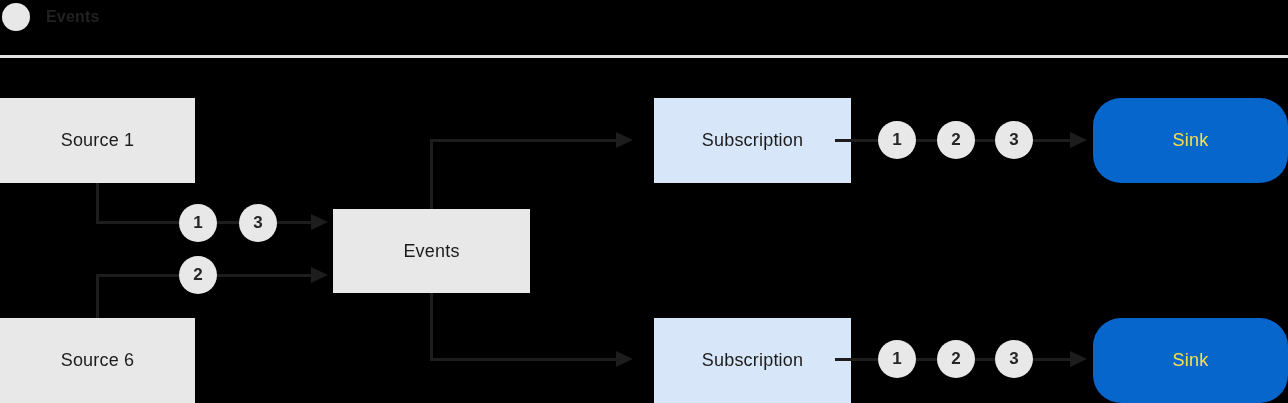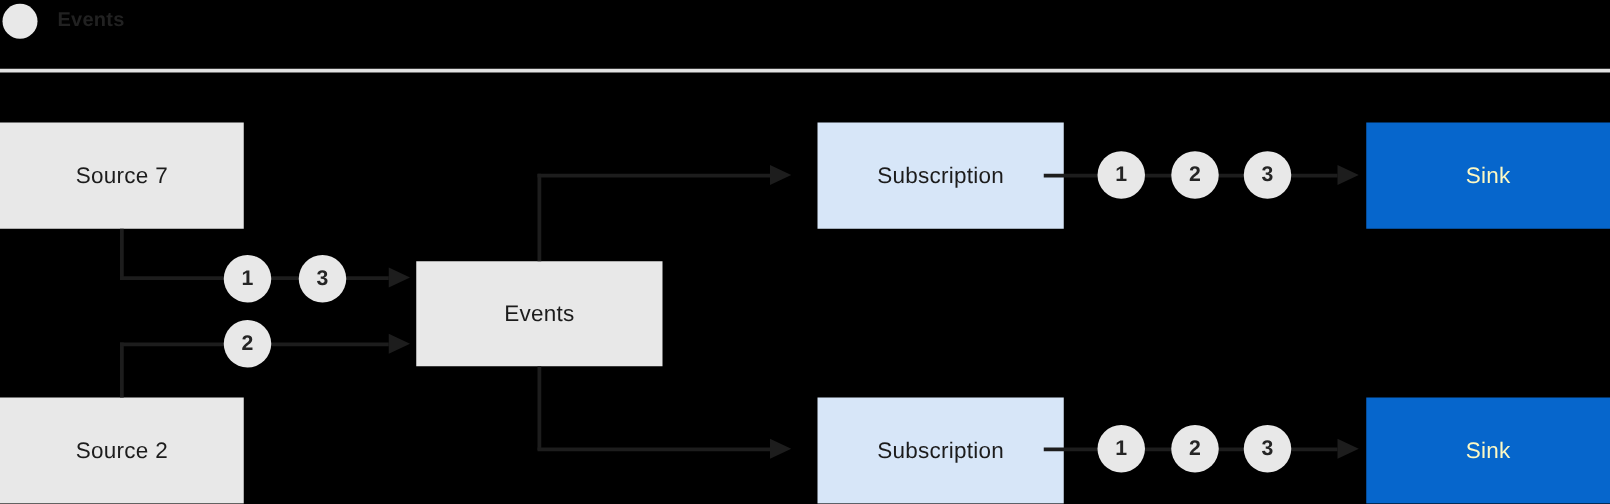--- a/index.html
+++ b/index.html
@@ -26,21 +26,21 @@
     position:absolute;left:0;top:55px;width:1288px;height:3px;
     background:#e2e2e2;
   }
   
   .node{
     position:absolute;display:flex;align-items:center;justify-content:center;
     font-size:18px;color:#1c1c1c;letter-spacing:.2px;
   }
   .node-gray{background:#e8e8e8;}
   .node-lightblue{background:#d7e6f8;margin-left:16px;}
-  .node-blue{background:#0666cc;color:#fef9c3;}
+  .node-blue{background:#0666cc;color:#fde047;border-radius:28px;}
   
   .line{position:absolute;background:#1d1d1d;}
   .arrow{
     position:absolute;width:0;height:0;
     border-top:8px solid transparent;
     border-bottom:8px solid transparent;
     border-left:17px solid #1d1d1d;
   }
   
   .marker{
@@ -55,24 +55,24 @@
 
 <div class="canvas">
 
   <div class="legend">
     <span class="legend-circle"></span>
     <span class="legend-label">Events</span>
   </div>
   <div class="divider"></div>
 
   <div class="node node-gray" style="left:0;top:98px;width:195px;height:85px">
-    <span>Source 7</span>
+    <span>Source 1</span>
   </div>
   <div class="node node-gray" style="left:0;top:318px;width:195px;height:85px">
-    <span>Source 2</span>
+    <span>Source 6</span>
   </div>
   <div class="node node-gray" style="left:333px;top:209px;width:197px;height:84px">
     <span>Events</span>
   </div>
   <div class="node node-lightblue" style="left:638px;top:98px;width:197px;height:85px">
     <span>Subscription</span>
   </div>
   <div class="node node-lightblue" style="left:638px;top:318px;width:197px;height:85px">
     <span>Subscription</span>
   </div>

